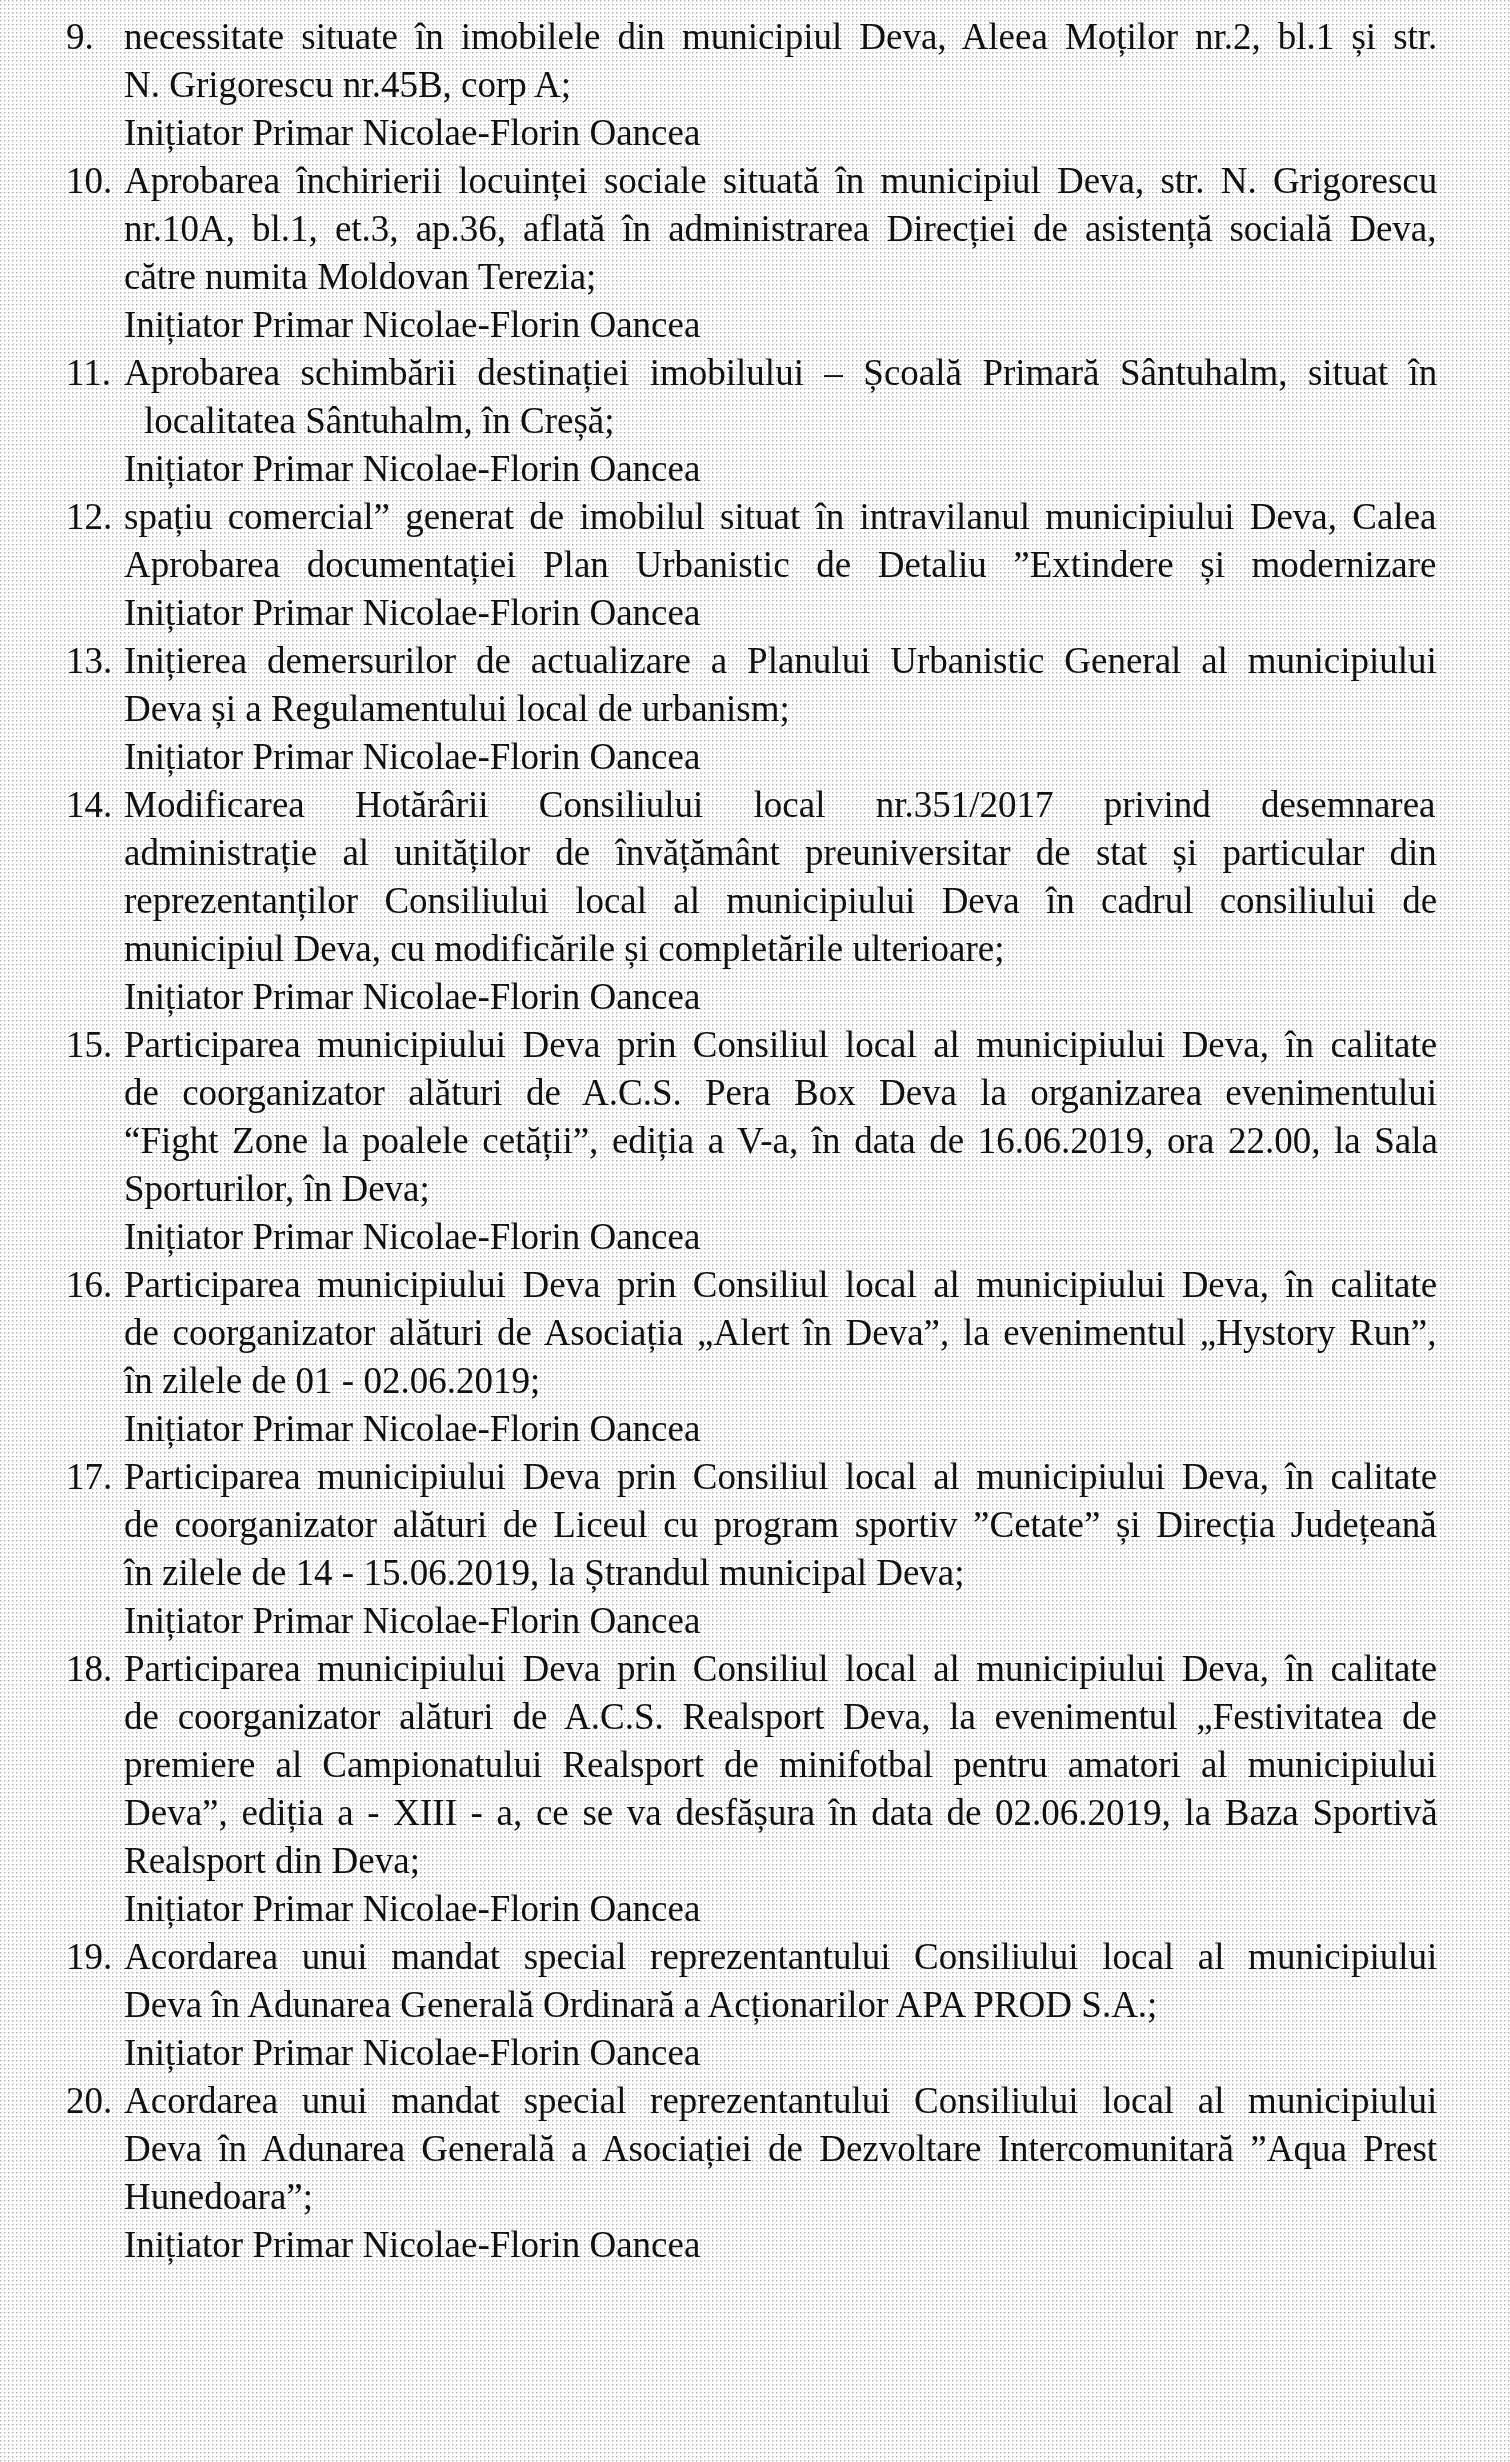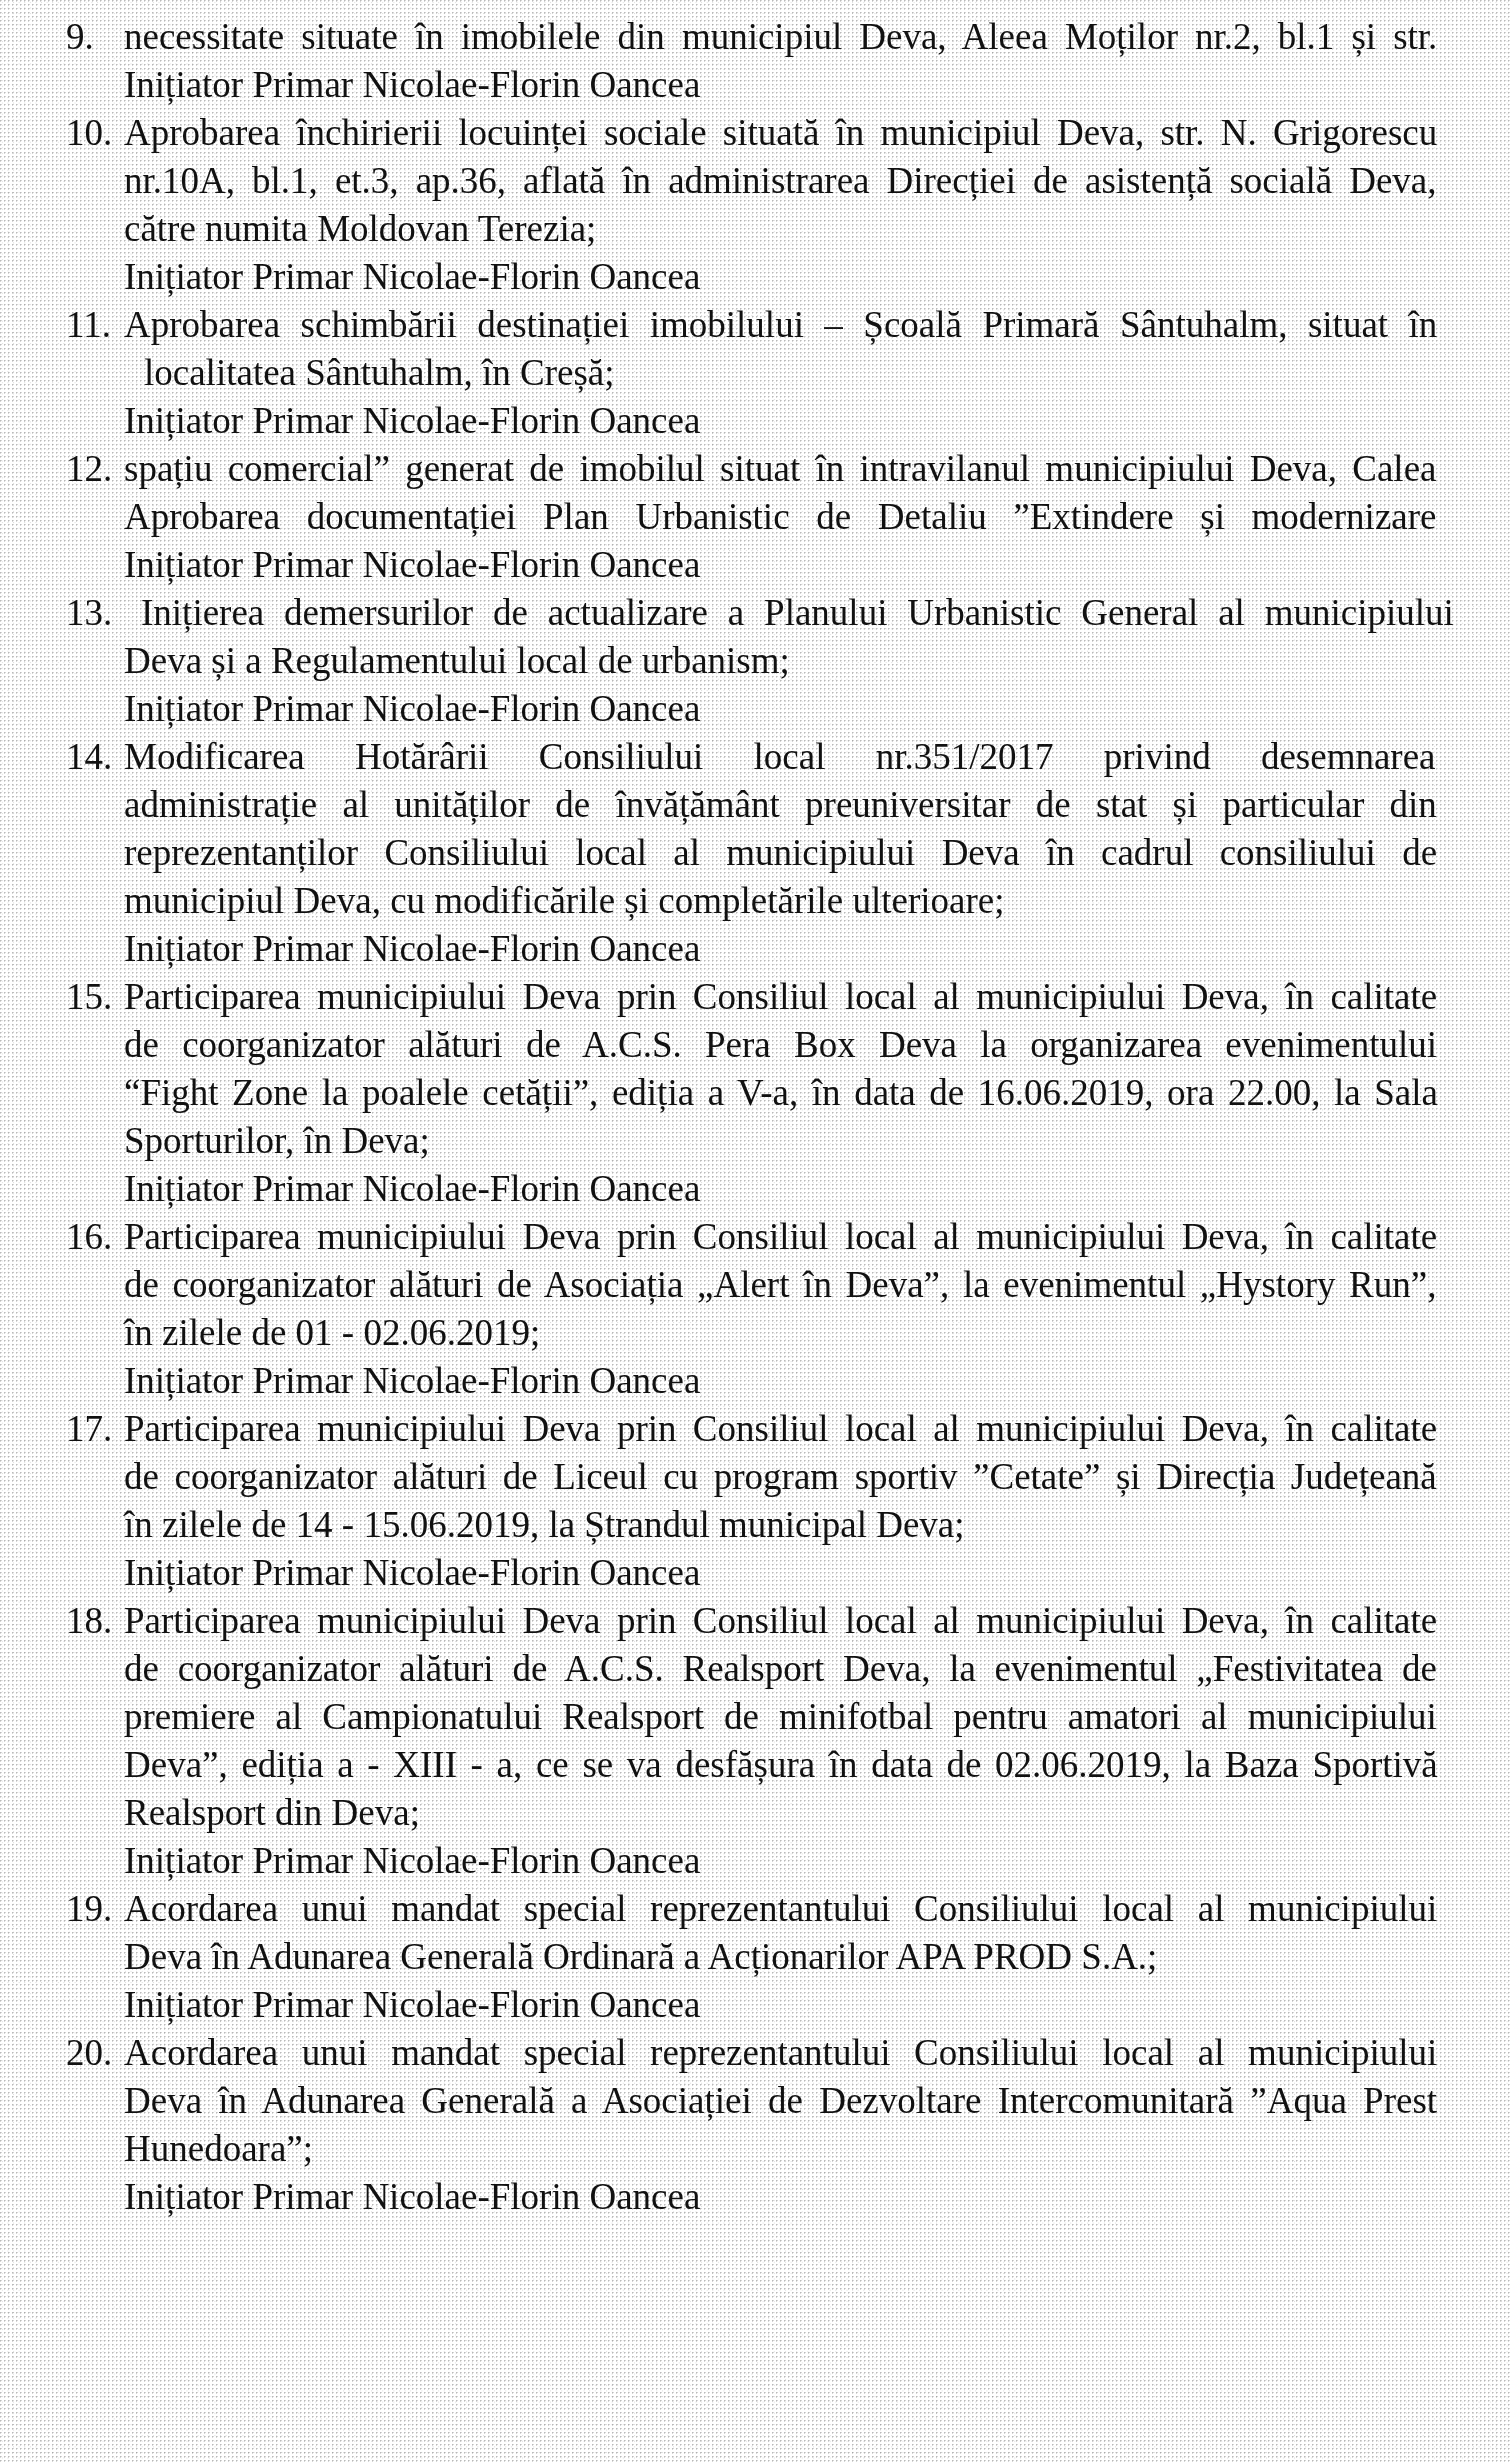--- a/index.html
+++ b/index.html
@@ -64,20 +64,21 @@
 </style>
 </head>
 <body>
 
 <div class="page">
   <ol class="agenda-list" style="list-style:none;margin:0;padding:0;">
       <li class="item">
         <span class="item-number">9.</span>
         <div class="item-body">
           <span class="line" style="display: block; width: auto; word-spacing: 7.8px;">necessitate situate în imobilele din municipiul Deva, Aleea Moților nr.2, bl.1 și str.</span>
+          <span class="line last" style="display: block; width: auto;">N. Grigorescu nr.45B, corp A;</span>
           <span class="line initiator" style="display: block; width: auto;">Inițiator Primar Nicolae-Florin Oancea</span>
         </div>
       </li>
       <li class="item">
         <span class="item-number">10.</span>
         <div class="item-body">
           <span class="line" style="display: block; width: auto; word-spacing: 6.9px;">Aprobarea închirierii locuinței sociale situată în municipiul Deva, str. N. Grigorescu</span>
           <span class="line" style="display: block; width: auto; word-spacing: 7.8px;">nr.10A, bl.1, et.3, ap.36, aflată în administrarea Direcției de asistență socială Deva,</span>
           <span class="line last" style="display: block; width: auto;">către numita Moldovan Terezia;</span>
           <span class="line initiator" style="display: block; width: auto;">Inițiator Primar Nicolae-Florin Oancea</span>
@@ -95,21 +96,21 @@
         <span class="item-number">12.</span>
         <div class="item-body">
           <span class="line" style="display: block; width: auto; word-spacing: 6px;">spațiu comercial” generat de imobilul situat în intravilanul municipiului Deva, Calea</span>
           <span class="line" style="display: block; width: auto; word-spacing: 17.4px;">Aprobarea documentației Plan Urbanistic de Detaliu ”Extindere și modernizare</span>
           <span class="line initiator" style="display: block; width: auto;">Inițiator Primar Nicolae-Florin Oancea</span>
         </div>
       </li>
       <li class="item">
         <span class="item-number">13.</span>
         <div class="item-body">
-          <span class="line" style="display: block; width: auto; word-spacing: 10.6px; margin-left: 17px;">Inițierea demersurilor de actualizare a Planului Urbanistic General al municipiului</span>
+          <span class="line" style="display: block; width: auto; word-spacing: 10.6px;">Inițierea demersurilor de actualizare a Planului Urbanistic General al municipiului</span>
           <span class="line last" style="display: block; width: auto;">Deva și a Regulamentului local de urbanism;</span>
           <span class="line initiator" style="display: block; width: auto;">Inițiator Primar Nicolae-Florin Oancea</span>
         </div>
       </li>
       <li class="item">
         <span class="item-number">14.</span>
         <div class="item-body">
           <span class="line" style="display: block; width: auto; word-spacing: 41px;">Modificarea Hotărârii Consiliului local nr.351/2017 privind desemnarea</span>
           <span class="line" style="display: block; width: auto; word-spacing: 16px;">administrație al unităților de învățământ preuniversitar de stat și particular din</span>
           <span class="line" style="display: block; width: auto; word-spacing: 17px;">reprezentanților Consiliului local al municipiului Deva în cadrul consiliului de</span>

